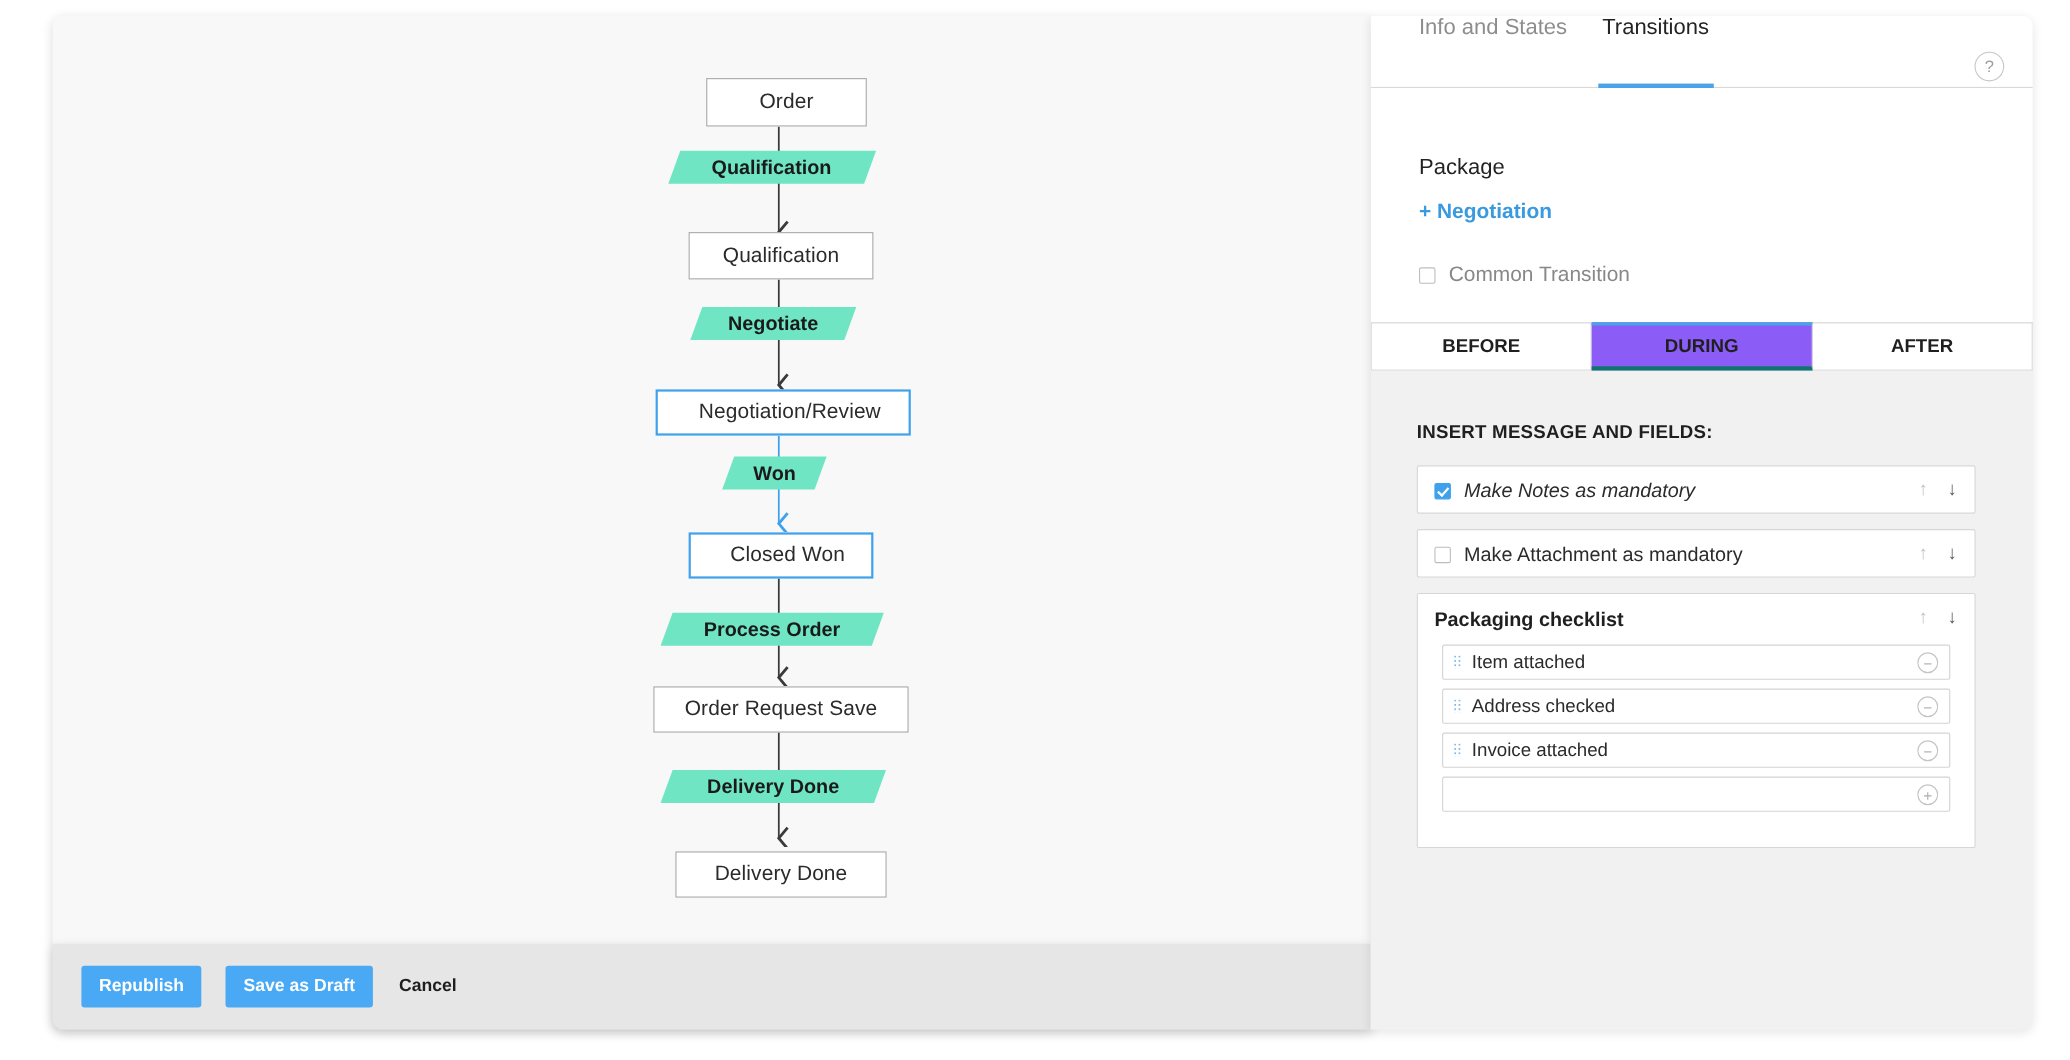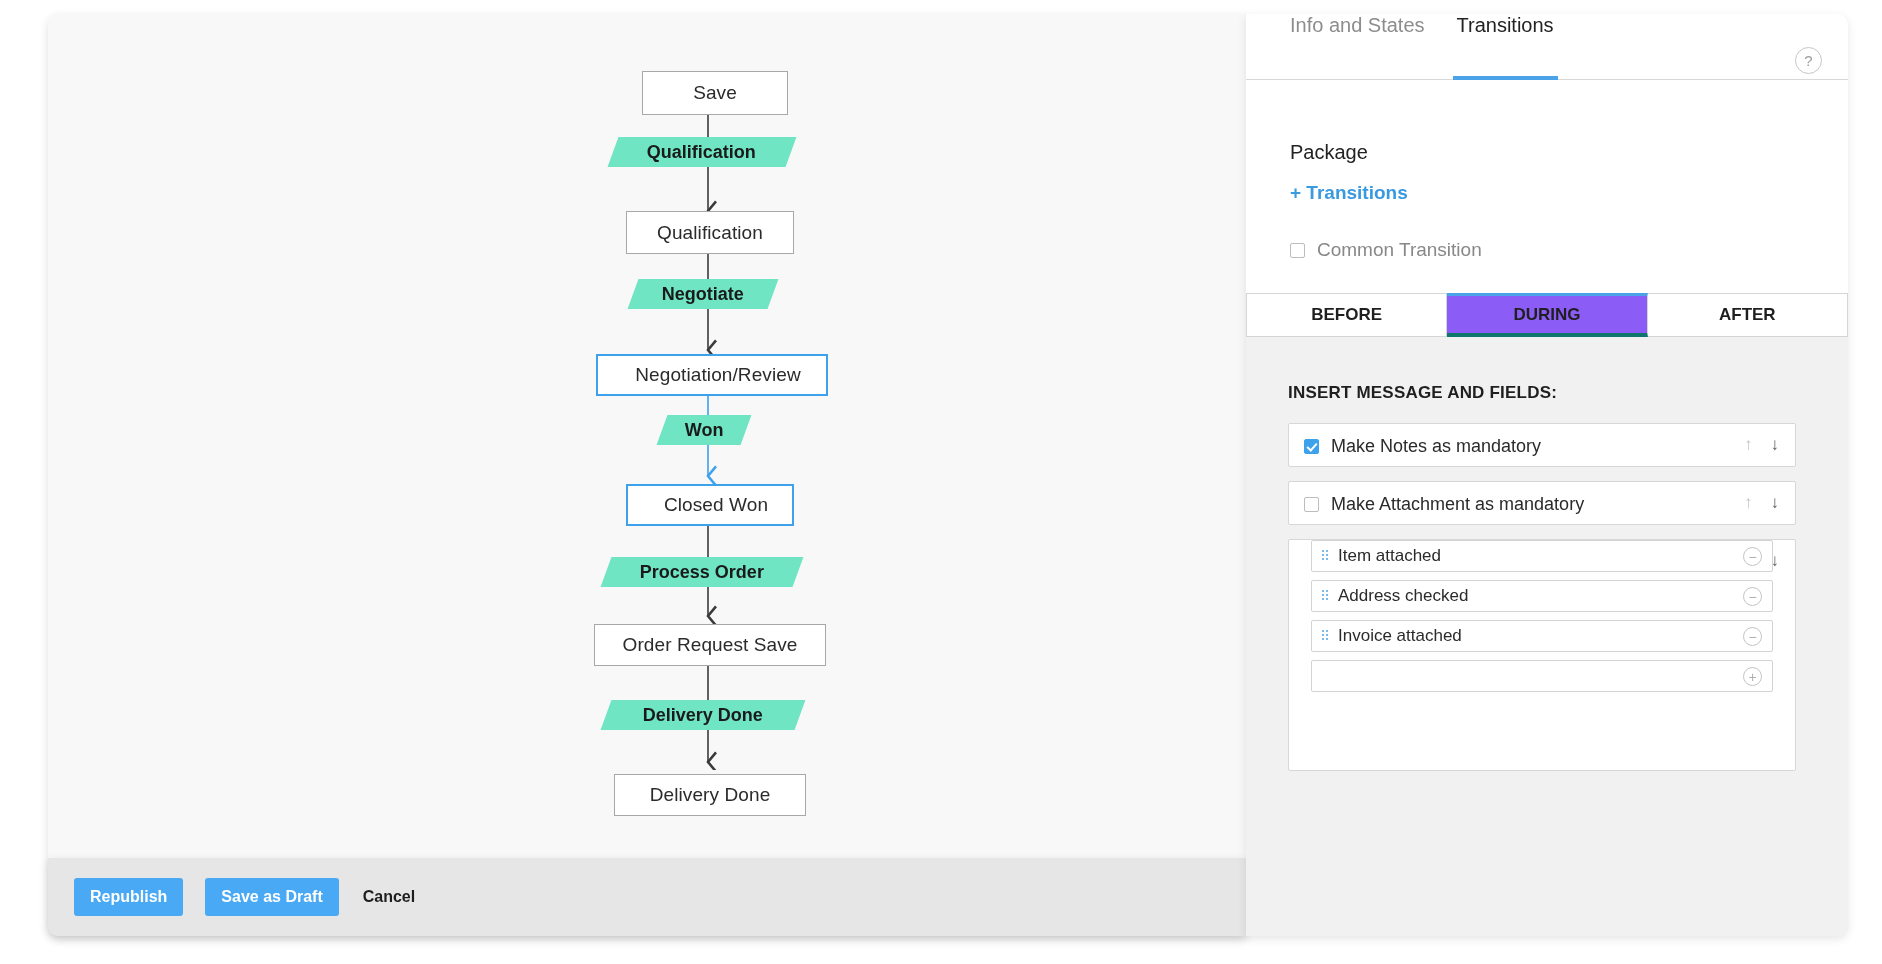--- a/index.html
+++ b/index.html
@@ -214,21 +214,21 @@
       <line x1="660" y1="240" x2="660" y2="336" stroke="#3a3a3a" stroke-width="1.6" marker-end="url(#arrowDark)"></line>
 
       <line x1="660" y1="382" x2="660" y2="462" stroke="#3ea1ec" stroke-width="1.6" marker-end="url(#arrowBlue)"></line>
 
       <line x1="660" y1="508" x2="660" y2="602" stroke="#3a3a3a" stroke-width="1.6" marker-end="url(#arrowDark)"></line>
 
       <line x1="660" y1="646" x2="660" y2="748" stroke="#3a3a3a" stroke-width="1.6" marker-end="url(#arrowDark)"></line>
     </svg>
 
     <div class="node" style="left:594px;top:57px;width:146px;height:44px;">
-      <span>Save</span>
+      <span>Order</span>
     </div>
 
     <div class="node" style="left:578px;top:197px;width:168px;height:43px;">
       <span>Qualification</span>
     </div>
 
     <div class="node selected" style="left:548px;top:340px;width:232px;height:42px;">
       <span>Negotiation/Review</span>
     </div>
 
@@ -278,39 +278,39 @@
   <div id="panel-top">
 
     <div id="tabbar">
       <div class="tab first">Info and States</div>
       <div class="tab active">Transitions</div>
       <div id="help-icon">?</div>
     </div>
 
     <div id="package-title">Package</div>
 
-    <div id="desc-link">+ Transitions</div>
+    <div id="desc-link">+ Negotiation</div>
 
     <div id="common-row">
       <span class="cbox"></span>
       <span id="common-label">Common Transition</span>
     </div>
   </div>
 
   <div id="stage-tabs">
     <div class="stab">BEFORE</div>
     <div class="stab active">DURING</div>
     <div class="stab">AFTER</div>
   </div>
 
   <div id="panel-body">
 
     <div id="insert-header">INSERT MESSAGE AND FIELDS:</div>
 
-    <div class="field-card" style="top:86px;height:44px;">
+    <div class="field-card" style="top:86px;height:44px;font-style:italic;">
       <div class="fc-row">
         <span class="cbox checked"></span>
         <span class="fc-label">Make Notes as mandatory</span>
       </div>
       <div class="arrows">
         <span class="arw up">↑</span>
         <span class="arw down">↓</span>
       </div>
     </div>
 
@@ -319,20 +319,23 @@
         <span class="cbox"></span>
         <span class="fc-label">Make Attachment as mandatory</span>
       </div>
       <div class="arrows">
         <span class="arw up">↑</span>
         <span class="arw down">↓</span>
       </div>
     </div>
 
     <div class="field-card" style="top:202px;height:232px;">
+      <div class="fc-row" style="height:46px;">
+        <span class="fc-title">Packaging checklist</span>
+      </div>
       <div class="arrows">
         <span class="arw up">↑</span>
         <span class="arw down">↓</span>
       </div>
 
       <div class="chk-item">
         <span class="grip"></span>
         <span class="chk-text">Item attached</span>
         <span class="circ-btn">−</span>
       </div>

